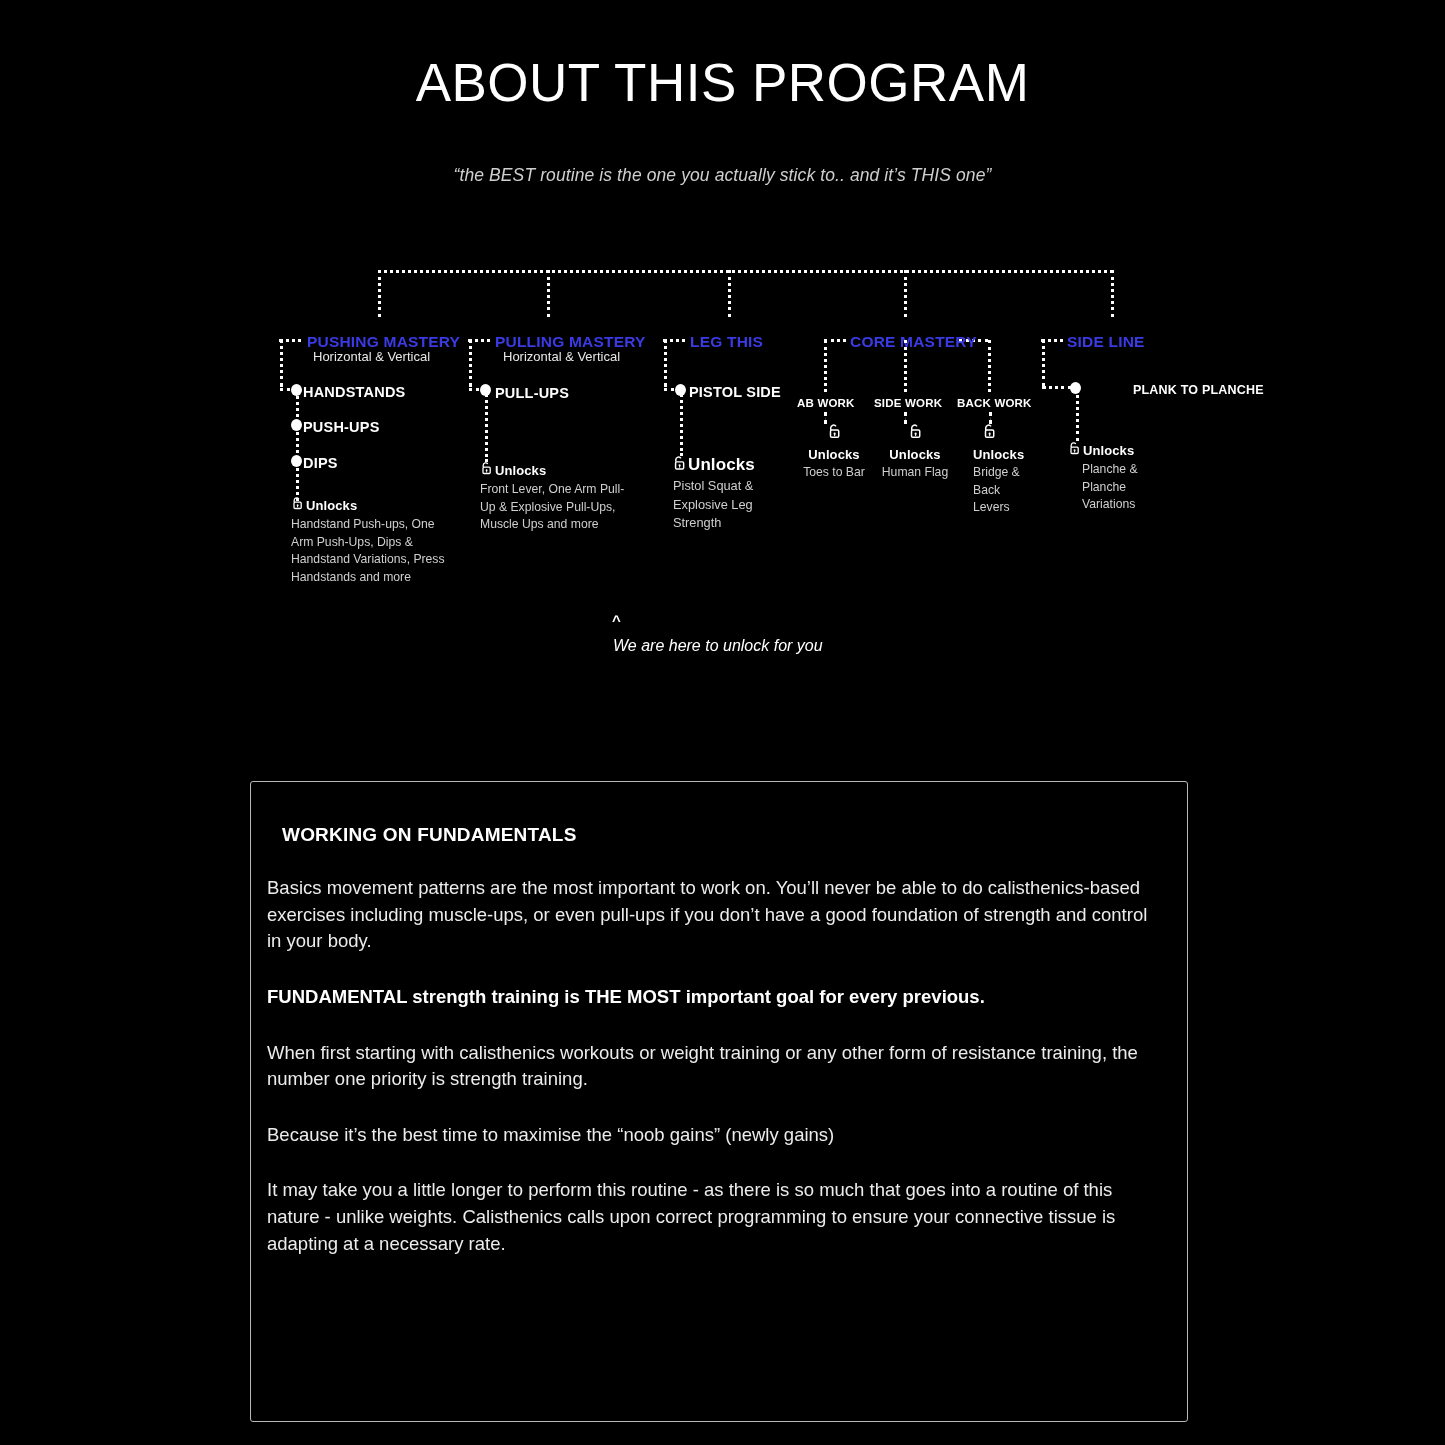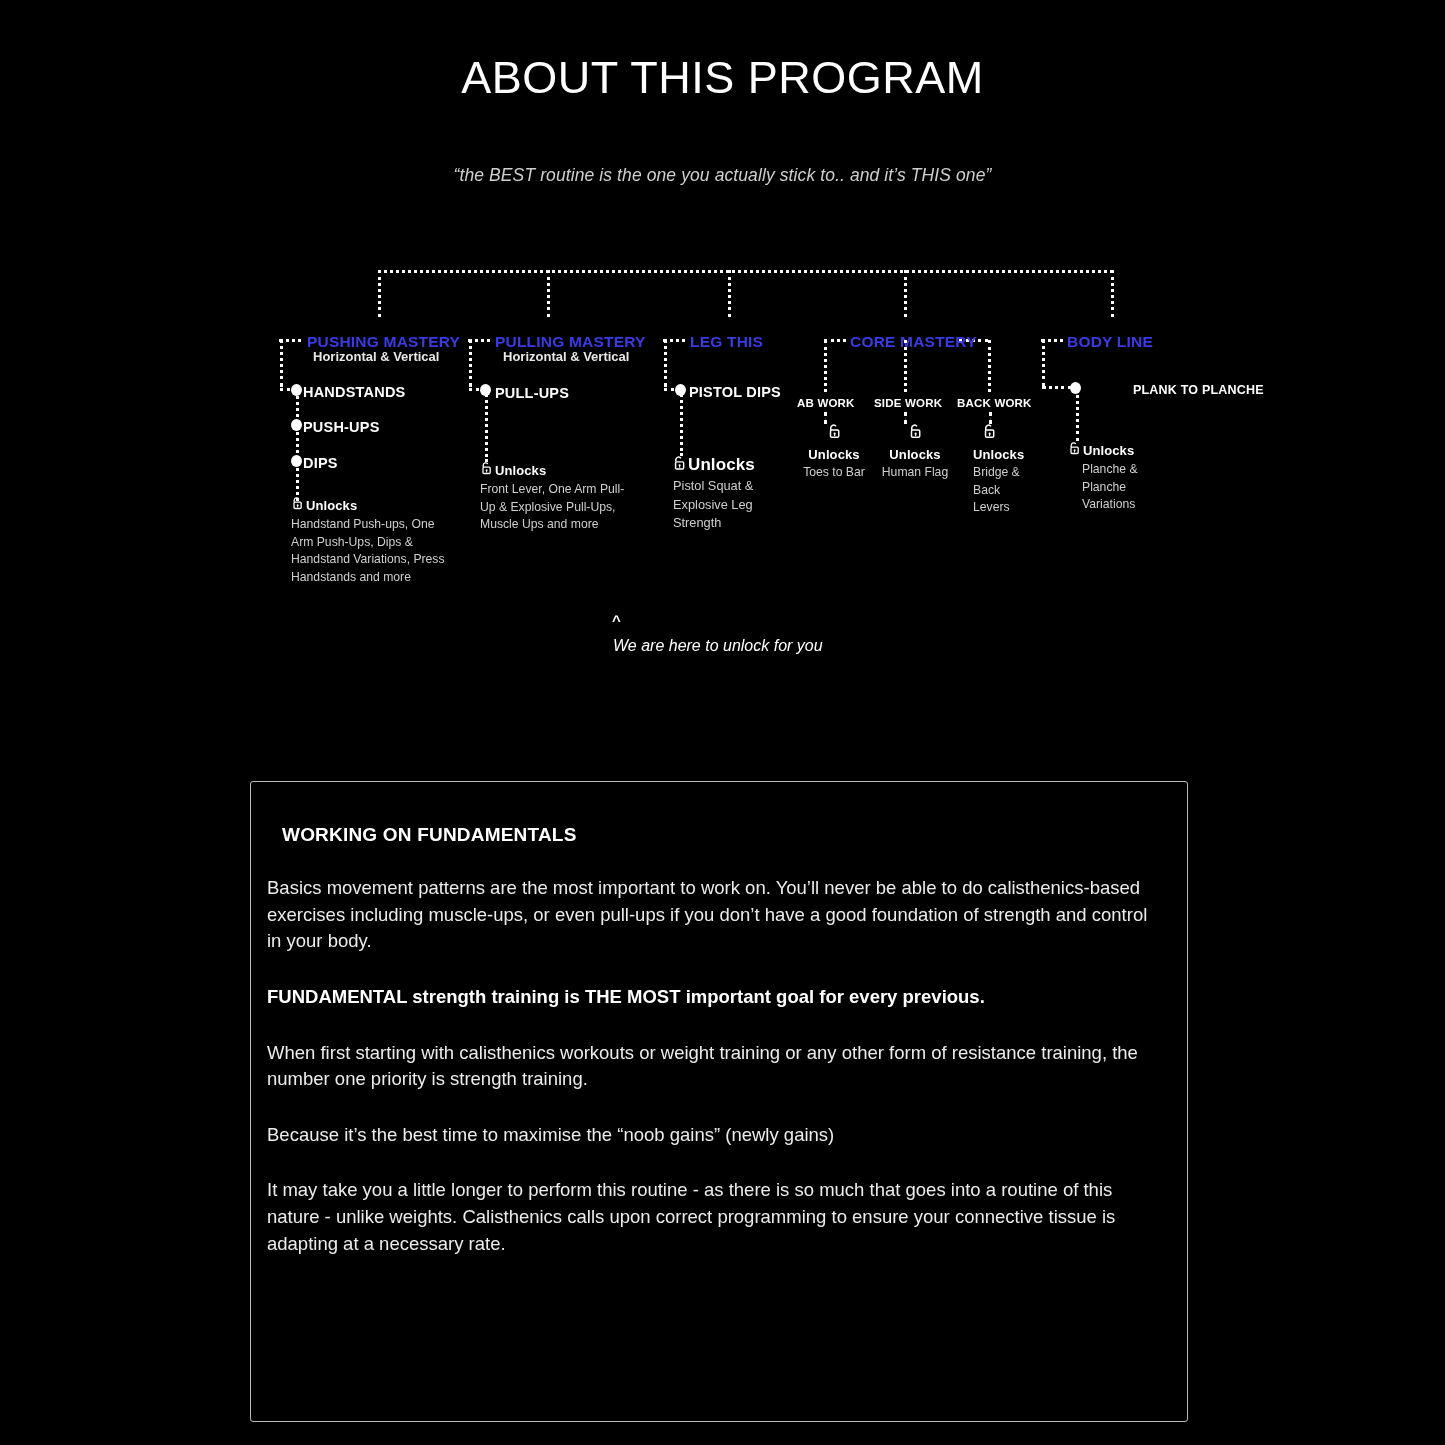--- a/index.html
+++ b/index.html
@@ -17,21 +17,21 @@
     background: #000000;
   }
 
   
   .page-title {
     position: absolute;
     left: 0; top: 52px;
     width: 1445px;
     text-align: center;
     color: #ffffff;
-    font-size: 45px;
+    font-size: 53px;
     font-weight: 400;
     letter-spacing: 0.5px;
   }
   .page-quote {
     position: absolute;
     left: 0; top: 165px;
     width: 1445px;
     text-align: center;
     color: #cfcfcf;
     font-size: 17.5px;
@@ -69,21 +69,21 @@
     color: #3b3be6;
     font-size: 15.5px;
     font-weight: 700;
     letter-spacing: 0.2px;
     white-space: nowrap;
   }
   .branch-sub {
     position: absolute;
     color: #e8e8e8;
     font-size: 13px;
-    font-weight: 700;
+    font-weight: 400;
     white-space: nowrap;
   }
   .skill-label {
     position: absolute;
     color: #ffffff;
     font-size: 14.5px;
     font-weight: 700;
     letter-spacing: 0.2px;
     white-space: nowrap;
   }
@@ -235,21 +235,21 @@
       <div class="unlock-body">Front Lever, One Arm Pull-Up &amp; Explosive Pull-Ups, Muscle Ups and more</div>
     </div>
 
     <div class="dotline-h" style="left:663px; top:339px; width:22px;"></div>
     <div class="dotline-v" style="left:664px; top:339px; height:48px;"></div>
     <div class="dotline-h" style="left:664px; top:388px; width:16px;"></div>
     <div class="branch-title" style="left:690px; top:333px;">LEG THIS</div>
 
     <div class="dotline-v" style="left:680px; top:389px; height:67px;"></div>
     <div class="node-dot" style="left:675px; top:384px;"></div>
-    <div class="skill-label" style="left:689px; top:384px;">PISTOL DIPS</div>
+    <div class="skill-label" style="left:689px; top:384px;">PISTOL SIDE</div>
 
     <div class="unlock-group big" style="left:673px; top:455px; width:125px;">
       <div class="unlock-head">
         <span class="lock-icon">
           <svg width="13" height="14" viewBox="0 0 13 14">
             <path d="M3.2 6.2 V4.2 a2.5 2.5 0 0 1 4.6 -1.2" fill="none" stroke="#ffffff" stroke-width="1.3"></path>
             <rect x="3.0" y="6.2" width="7.2" height="6.3" rx="1.1" fill="none" stroke="#ffffff" stroke-width="1.3"></rect>
             <circle cx="6.6" cy="9.3" r="0.95" fill="#ffffff"></circle>
             <rect x="6.15" y="9.3" width="0.95" height="2.1" fill="#ffffff"></rect>
           </svg>
@@ -316,21 +316,21 @@
           </svg>
         </span>
       </div>
       <div class="unlock-word" style="margin-top:4px; display:block; padding-left:9px;">Unlocks</div>
       <div class="unlock-body" style="padding-left:9px;">Bridge &amp; Back Levers</div>
     </div>
 
     <div class="dotline-h" style="left:1041px; top:339px; width:22px;"></div>
     <div class="dotline-v" style="left:1042px; top:339px; height:48px;"></div>
     <div class="dotline-h" style="left:1042px; top:386px; width:30px;"></div>
-    <div class="branch-title" style="left:1067px; top:333px;">BODY LINE</div>
+    <div class="branch-title" style="left:1067px; top:333px;">SIDE LINE</div>
 
     <div class="dotline-v" style="left:1076px; top:388px; height:53px;"></div>
     <div class="node-dot" style="left:1070px; top:382px;"></div>
     <div class="sub-skill-label" style="left:1133px; top:383px; font-size:12.5px;">PLANK TO PLANCHE</div>
 
     <div class="unlock-group" style="left:1068px; top:441px; width:80px;">
       <div class="unlock-head">
         <span class="lock-icon">
           <svg width="13" height="14" viewBox="0 0 13 14">
             <path d="M3.2 6.2 V4.2 a2.5 2.5 0 0 1 4.6 -1.2" fill="none" stroke="#ffffff" stroke-width="1.3"></path>

